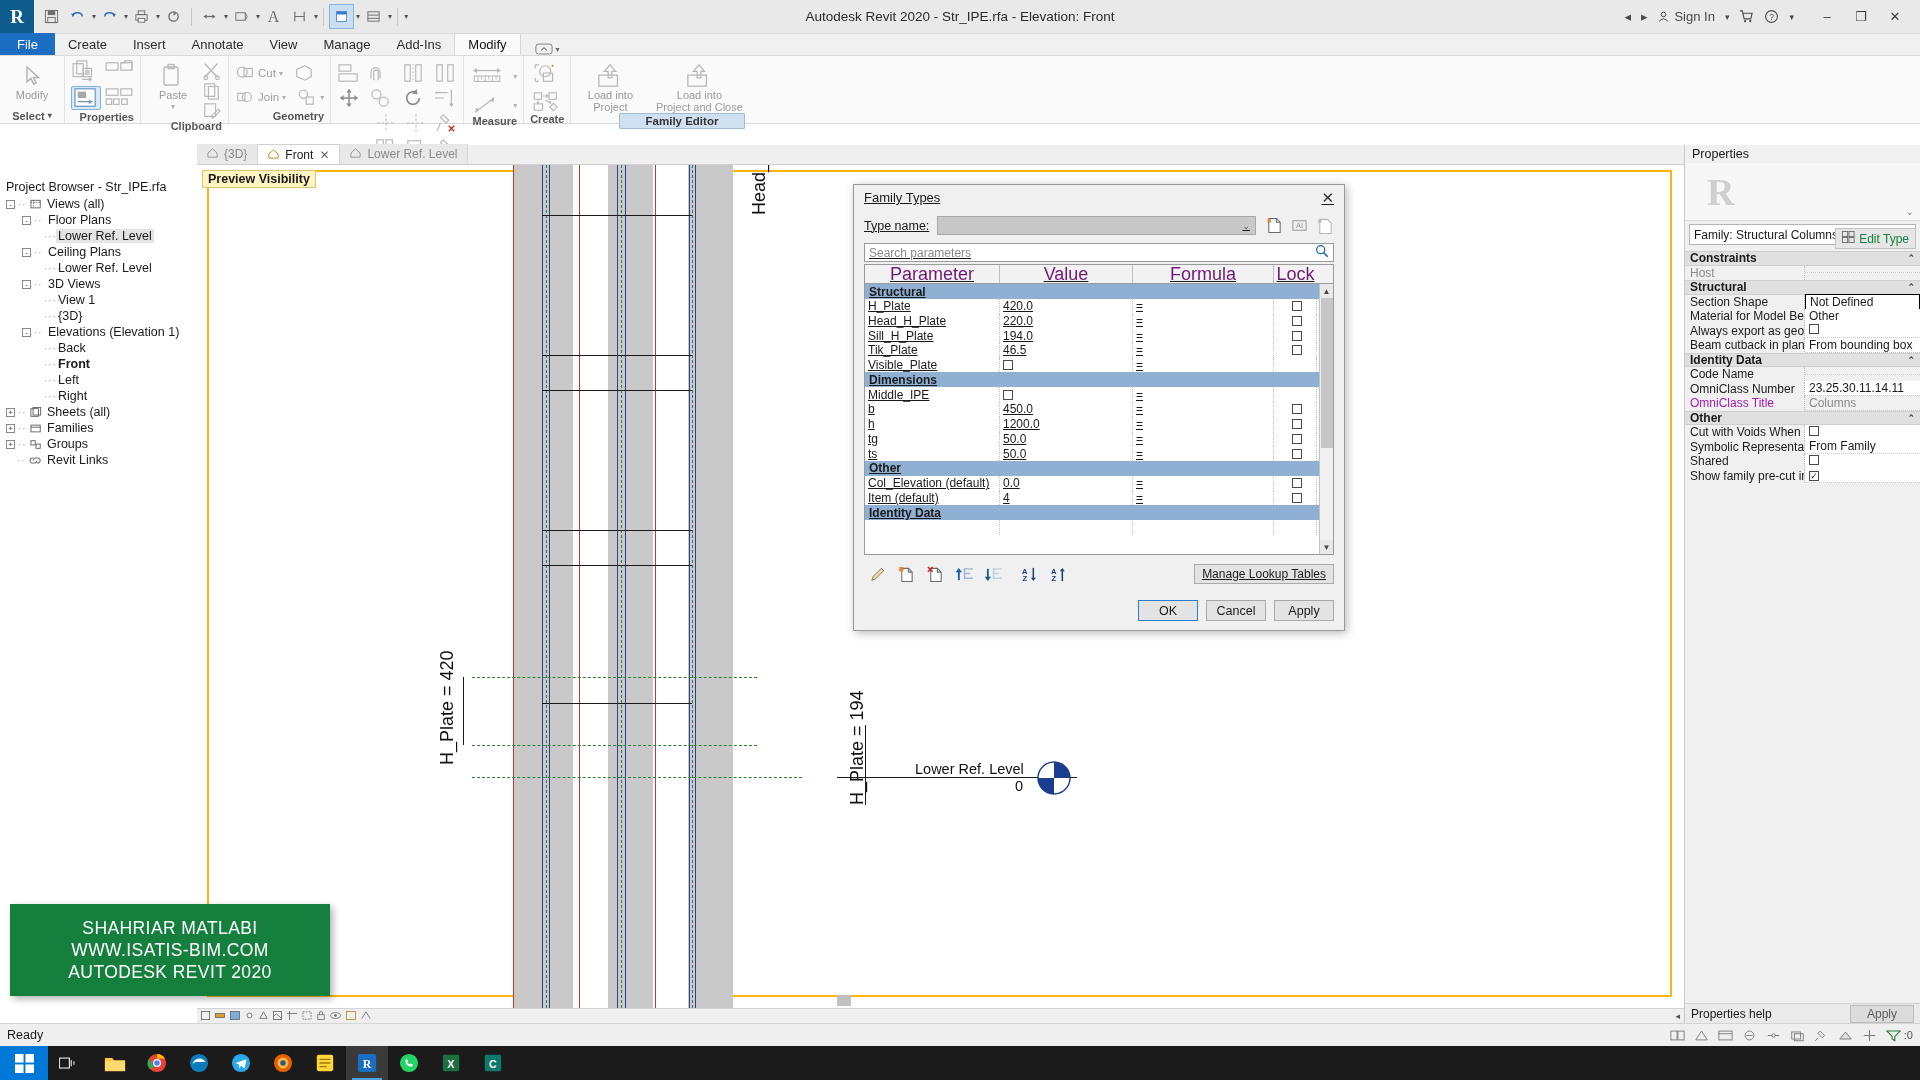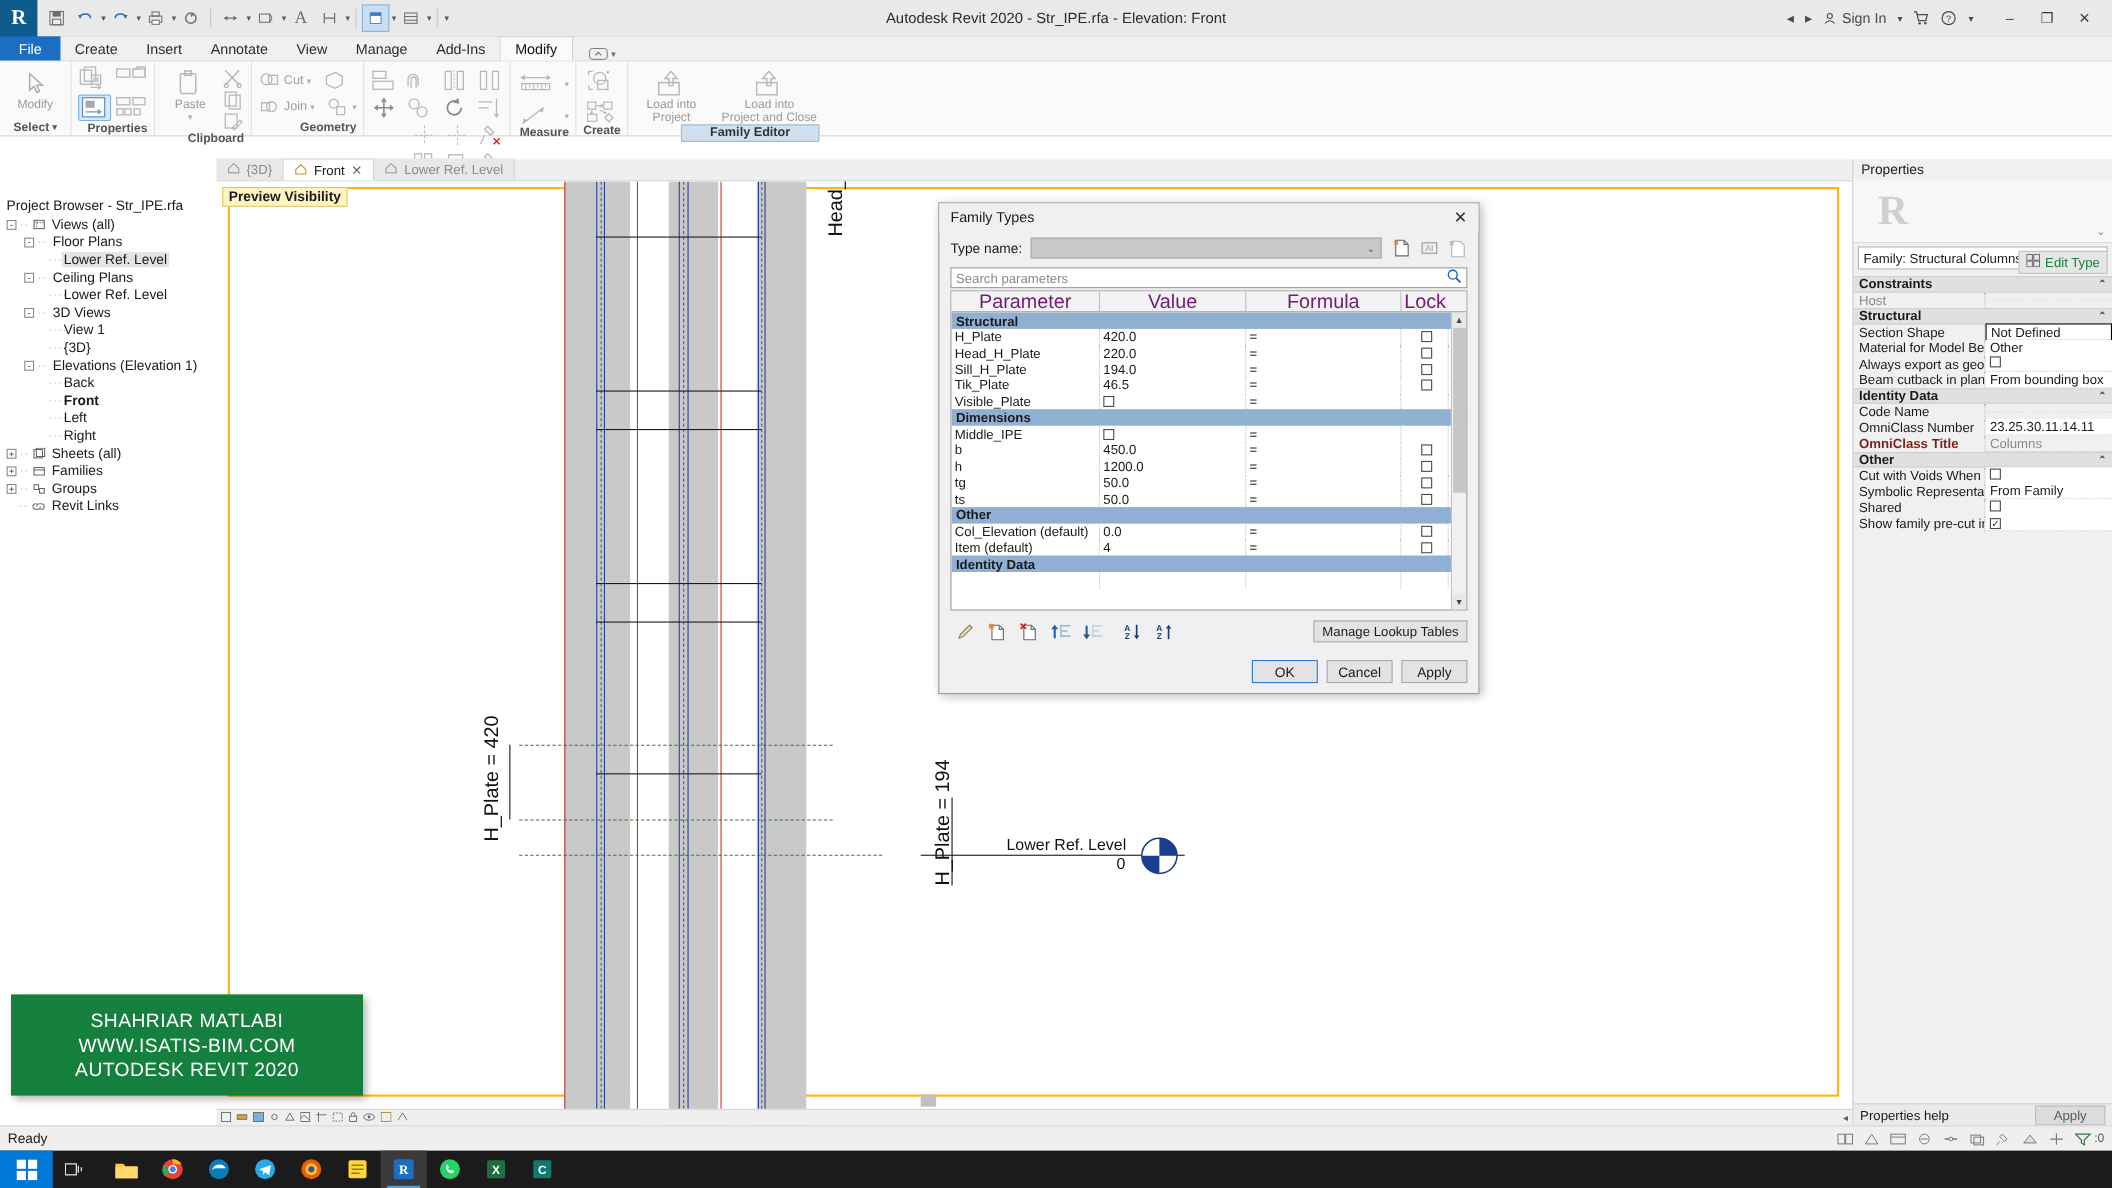--- a/index.html
+++ b/index.html
@@ -220,20 +220,21 @@
   .apply-btn {
     margin-left:auto; background:#dcdcdc; border:1px solid #bdbdbd;
     padding:1px 16px; font-size:12px; color:#5a5a5a;
   }
 
   
   .dialog {
     position:absolute; left:853px; top:184px; width:492px; height:447px;
     background:#f0f0f0; border:1px solid #9a9a9a;
     box-shadow:2px 2px 9px rgba(0,0,0,.28);
+    text-decoration:underline;
   }
   .dlg-title {
     height:25px; display:flex; align-items:center; padding:0 6px 0 10px;
     font-size:13px; color:#1a1a1a; background:#f0f0f0;
   }
   .dlg-close { margin-left:auto; font-size:15px; color:#333; padding:0 4px; }
   .dlg-typerow { display:flex; align-items:center; padding:6px 10px 4px 10px; gap:8px; }
   .dlg-typerow .lab { font-size:12.5px; }
   .typecombo {
     flex:1; height:19px; background:#c8c8c8; border:1px solid #a8a8a8;
@@ -1184,21 +1185,21 @@
       </div>
       <div class="prow">
         <span class="pk">Code Name</span>
         <span class="pv"></span>
       </div>
       <div class="prow">
         <span class="pk">OmniClass Number</span>
         <span class="pv">23.25.30.11.14.11</span>
       </div>
       <div class="prow">
-        <span class="pk" style="color:#7f1d1d;font-weight:bold;">OmniClass Title</span>
+        <span class="pk" style="color:#a21caf;">OmniClass Title</span>
         <span class="pv gray">Columns</span>
       </div>
 
       <div class="prow grp">
         <span class="pk">Other</span>
         <span class="chev">⌃</span>
       </div>
       <div class="prow">
         <span class="pk">Cut with Voids When L...</span>
         <span class="pv"><span class="cbx"></span></span>

